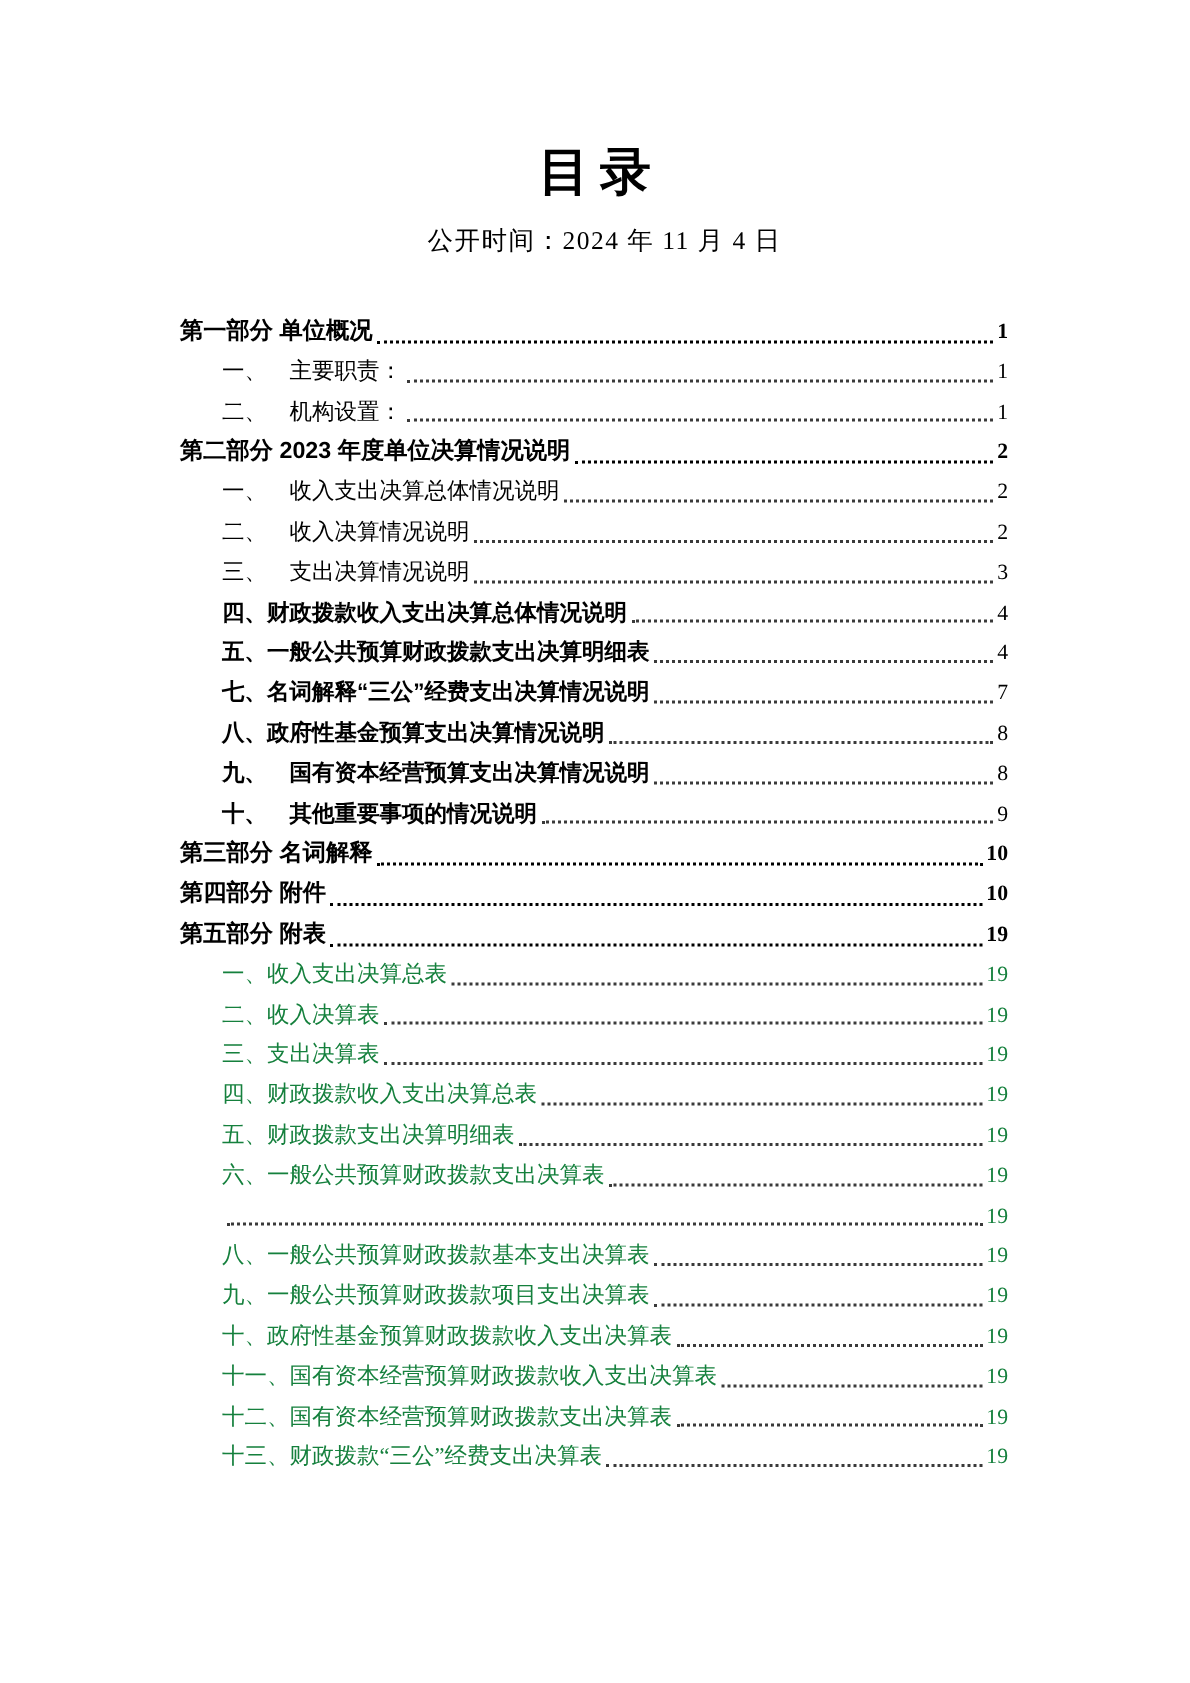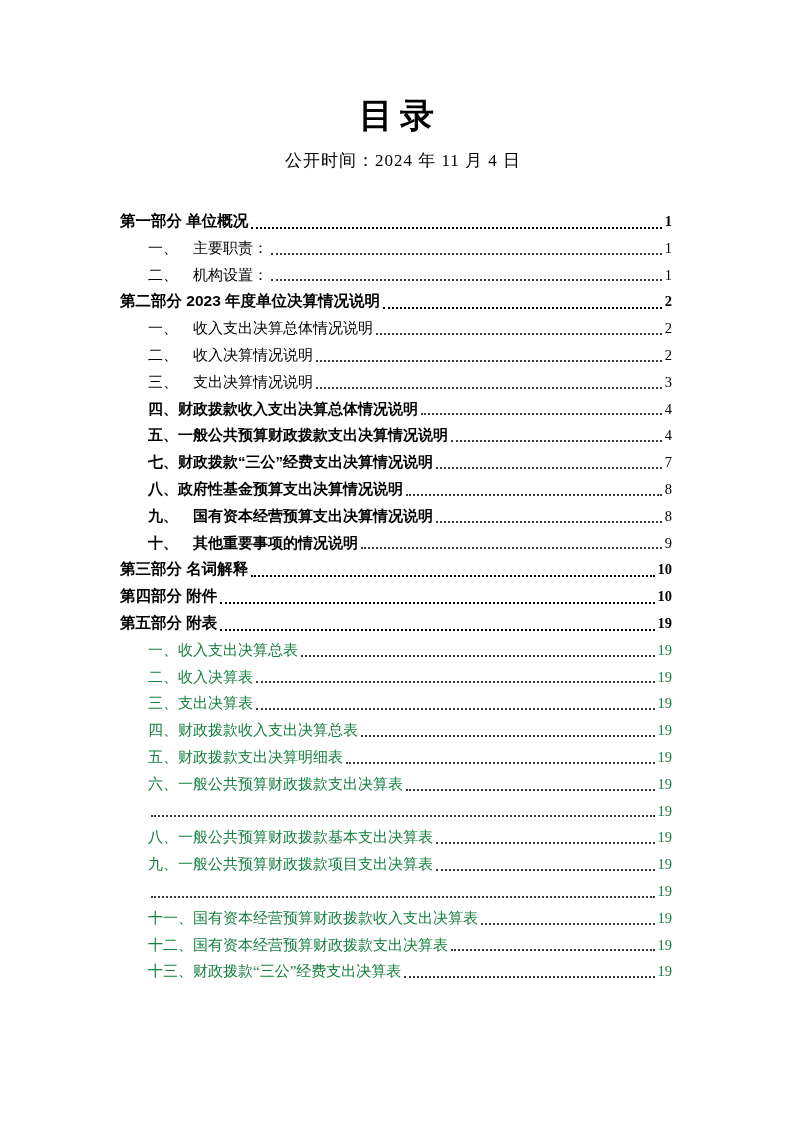--- a/index.html
+++ b/index.html
@@ -119,26 +119,26 @@
     <span class="label">三、　支出决算情况说明</span>
     <span class="dots"></span>
     <span class="pagenum">3</span>
   </div>
       <div class="toc-row item-bold">
     <span class="label">四、财政拨款收入支出决算总体情况说明</span>
     <span class="dots"></span>
     <span class="pagenum">4</span>
   </div>
       <div class="toc-row item-bold">
-    <span class="label">五、一般公共预算财政拨款支出决算情况说明</span>
+    <span class="label">五、一般公共预算财政拨款支出决算明细表</span>
     <span class="dots"></span>
     <span class="pagenum">4</span>
   </div>
       <div class="toc-row item-bold">
-    <span class="label">七、财政拨款“三公”经费支出决算情况说明</span>
+    <span class="label">七、名词解释“三公”经费支出决算情况说明</span>
     <span class="dots"></span>
     <span class="pagenum">7</span>
   </div>
       <div class="toc-row item-bold">
     <span class="label">八、政府性基金预算支出决算情况说明</span>
     <span class="dots"></span>
     <span class="pagenum">8</span>
   </div>
       <div class="toc-row item-bold">
     <span class="label">九、　国有资本经营预算支出决算情况说明</span>
@@ -203,20 +203,21 @@
     <span class="label">八、一般公共预算财政拨款基本支出决算表</span>
     <span class="dots"></span>
     <span class="pagenum">19</span>
   </div>
       <div class="toc-row item-kai">
     <span class="label">九、一般公共预算财政拨款项目支出决算表</span>
     <span class="dots"></span>
     <span class="pagenum">19</span>
   </div>
       <div class="toc-row item-kai">
+    <span class="label">十、政府性基金预算财政拨款收入支出决算表</span>
     <span class="dots"></span>
     <span class="pagenum">19</span>
   </div>
       <div class="toc-row item-kai">
     <span class="label">十一、国有资本经营预算财政拨款收入支出决算表</span>
     <span class="dots"></span>
     <span class="pagenum">19</span>
   </div>
       <div class="toc-row item-kai">
     <span class="label">十二、国有资本经营预算财政拨款支出决算表</span>

